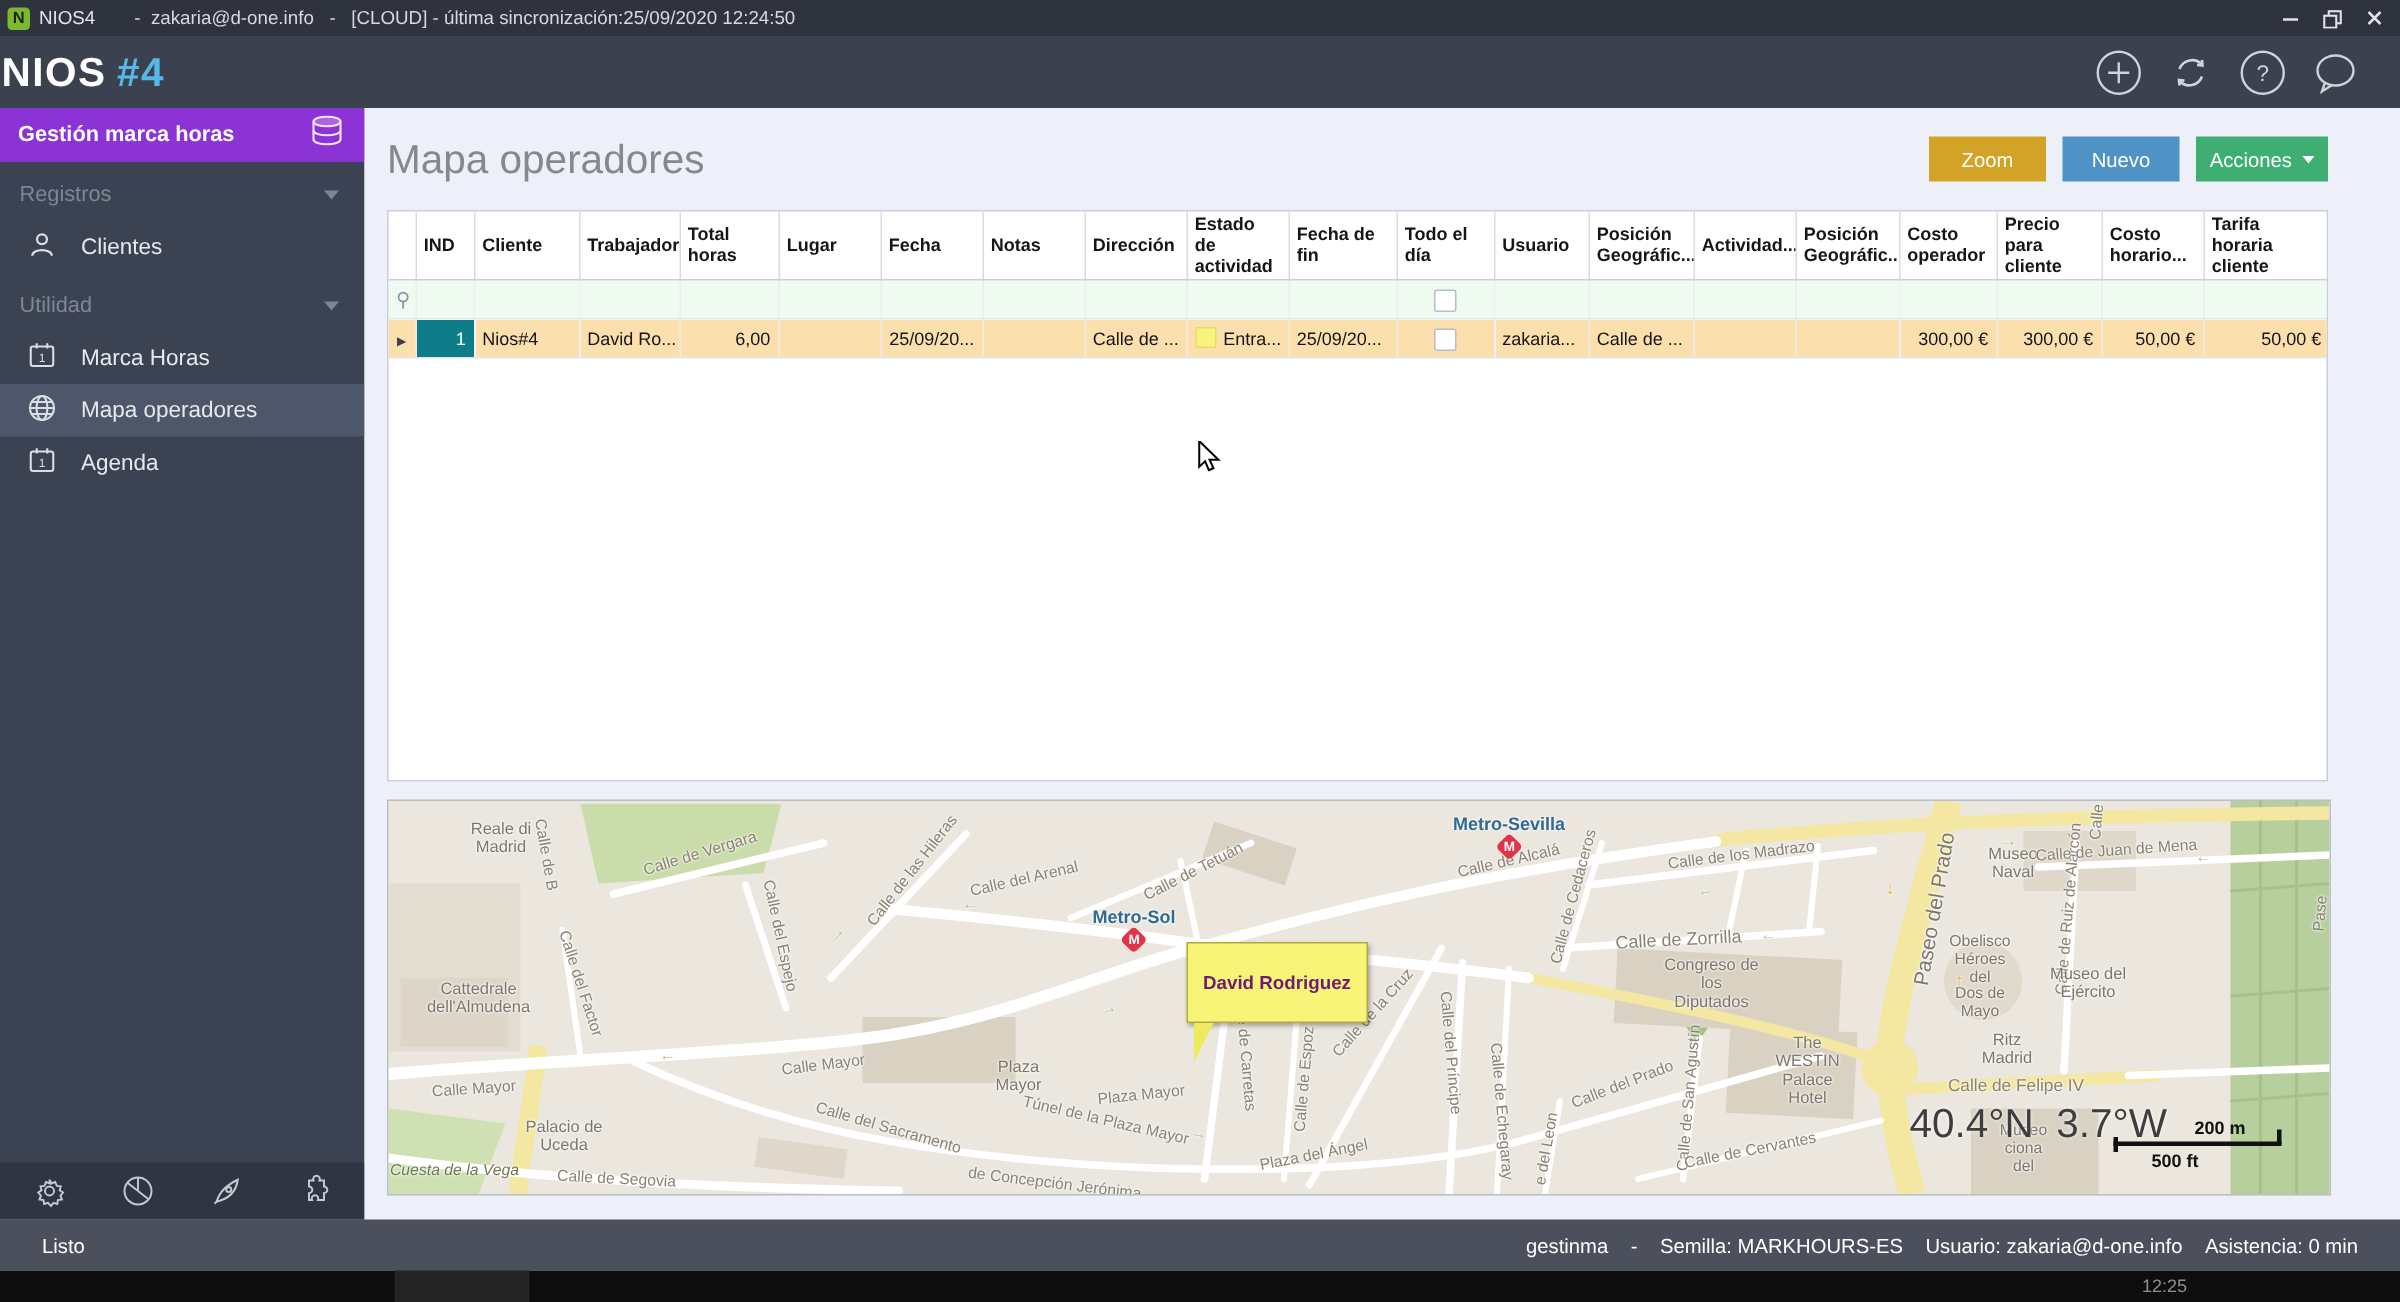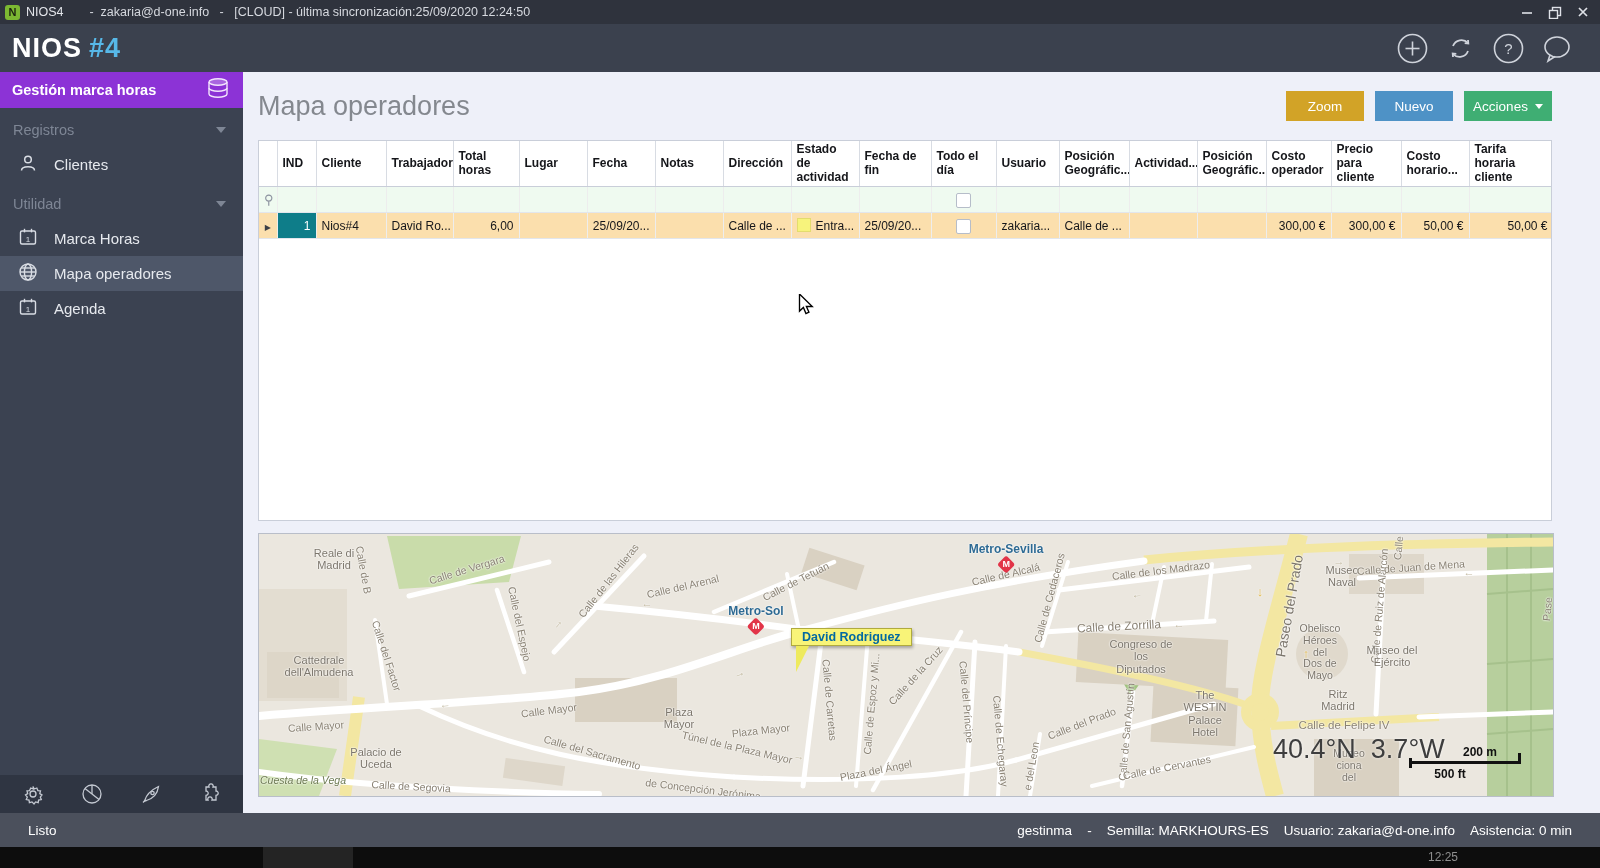--- a/index.html
+++ b/index.html
@@ -13,21 +13,21 @@
                      display:flex;align-items:center;justify-content:center;color:#1d2410;
                      font-weight:bold;font-size:11px;line-height:1;}
   #titlebar .tb-app{font-weight:400;margin-right:26px;}
   #titlebar .tb-session{white-space:pre;color:#d6d9df;}
   #winctl{margin-left:auto;display:flex;align-items:center;gap:14px;padding-right:10px;}
   #winctl svg{display:block;}
 
   
   #appheader{position:absolute;left:0;top:24px;width:100%;height:48px;background:#3b414e;
              display:flex;align-items:center;}
-  #brand{margin-left:12px;font-size:27px;letter-spacing:1px;}
+  #brand{margin-left:1px;font-size:27px;letter-spacing:1px;}
   #brand .b1{color:#fff;font-weight:bold;}
   #brand .b2{color:#57b8e8;font-weight:600;margin-left:7px;}
   #hdricons{margin-left:auto;display:flex;gap:17px;margin-right:28px;}
   #hdricons .hicon{width:31px;height:31px;}
 
   
   #sidebar{position:absolute;left:0;top:72px;width:243px;height:741px;background:#3b4251;}
   .module{height:36px;background:#8c33d6;display:flex;align-items:center;padding:0 12px;
           color:#fff;font-weight:bold;font-size:14.5px;}
   .module .dbicon{margin-left:auto;}
@@ -82,22 +82,22 @@
   #map svg.roads{position:absolute;left:0;top:0;z-index:0;}
   .mlabel{position:absolute;z-index:2;transform:translate(-50%,-50%);white-space:pre-line;
           text-align:center;font-size:10.5px;line-height:1.12;color:#8a8274;
           text-shadow:0 0 2px #fff,0 0 2px #fff;}
   .station{position:absolute;z-index:3;transform:translate(-50%,0);}
   .stn-label{font-size:12px;font-weight:bold;color:#2e6a93;text-shadow:0 0 2px #fff,0 0 2px #fff;}
   .stn-icon{width:13px;height:13px;background:#e23448;transform:rotate(45deg);margin:2px auto 0;
             border-radius:3px;display:flex;align-items:center;justify-content:center;}
   .stn-icon span{transform:rotate(-45deg);color:#fff;font-size:9px;font-weight:bold;line-height:1;}
   #marker{position:absolute;left:532px;top:94px;z-index:5;}
-  #marker .marker-box{background:#f8f478;border:1px solid #b0aa3e;padding:1px 10px;font-weight:bold;
-            font-size:12.5px;color:#0369a1;box-shadow:1px 2px 3px rgba(0,0,0,.3);white-space:nowrap;}
+  #marker .marker-box{background:#f8f478;border:1px solid #b0aa3e;padding:19px 10px;font-weight:bold;
+            font-size:12.5px;color:#701a75;box-shadow:1px 2px 3px rgba(0,0,0,.3);white-space:nowrap;}
   #marker .marker-tail{position:absolute;left:5px;top:100%;width:0;height:0;
             border-top:26px solid #eeea5e;border-right:13px solid transparent;}
   #coords{position:absolute;left:1014px;top:200px;z-index:6;font-size:27px;color:#3e3e3e;
           white-space:pre;text-shadow:0 0 3px rgba(255,255,255,.8);}
   #scalebar{position:absolute;left:1150px;top:211px;width:112px;z-index:6;font-size:12px;
             font-weight:bold;color:#111;}
   #scalebar .sb-top{text-align:center;padding-left:30px;}
   #scalebar .sb-bar{position:relative;height:0;border-bottom:3px solid #111;margin:2px 0 3px;}
   #scalebar .sb-bar::before{content:"";position:absolute;left:0;top:-3px;width:3px;height:10px;background:#111;}
   #scalebar .sb-bar::after{content:"";position:absolute;right:0;top:-8px;width:3px;height:10px;background:#111;}

